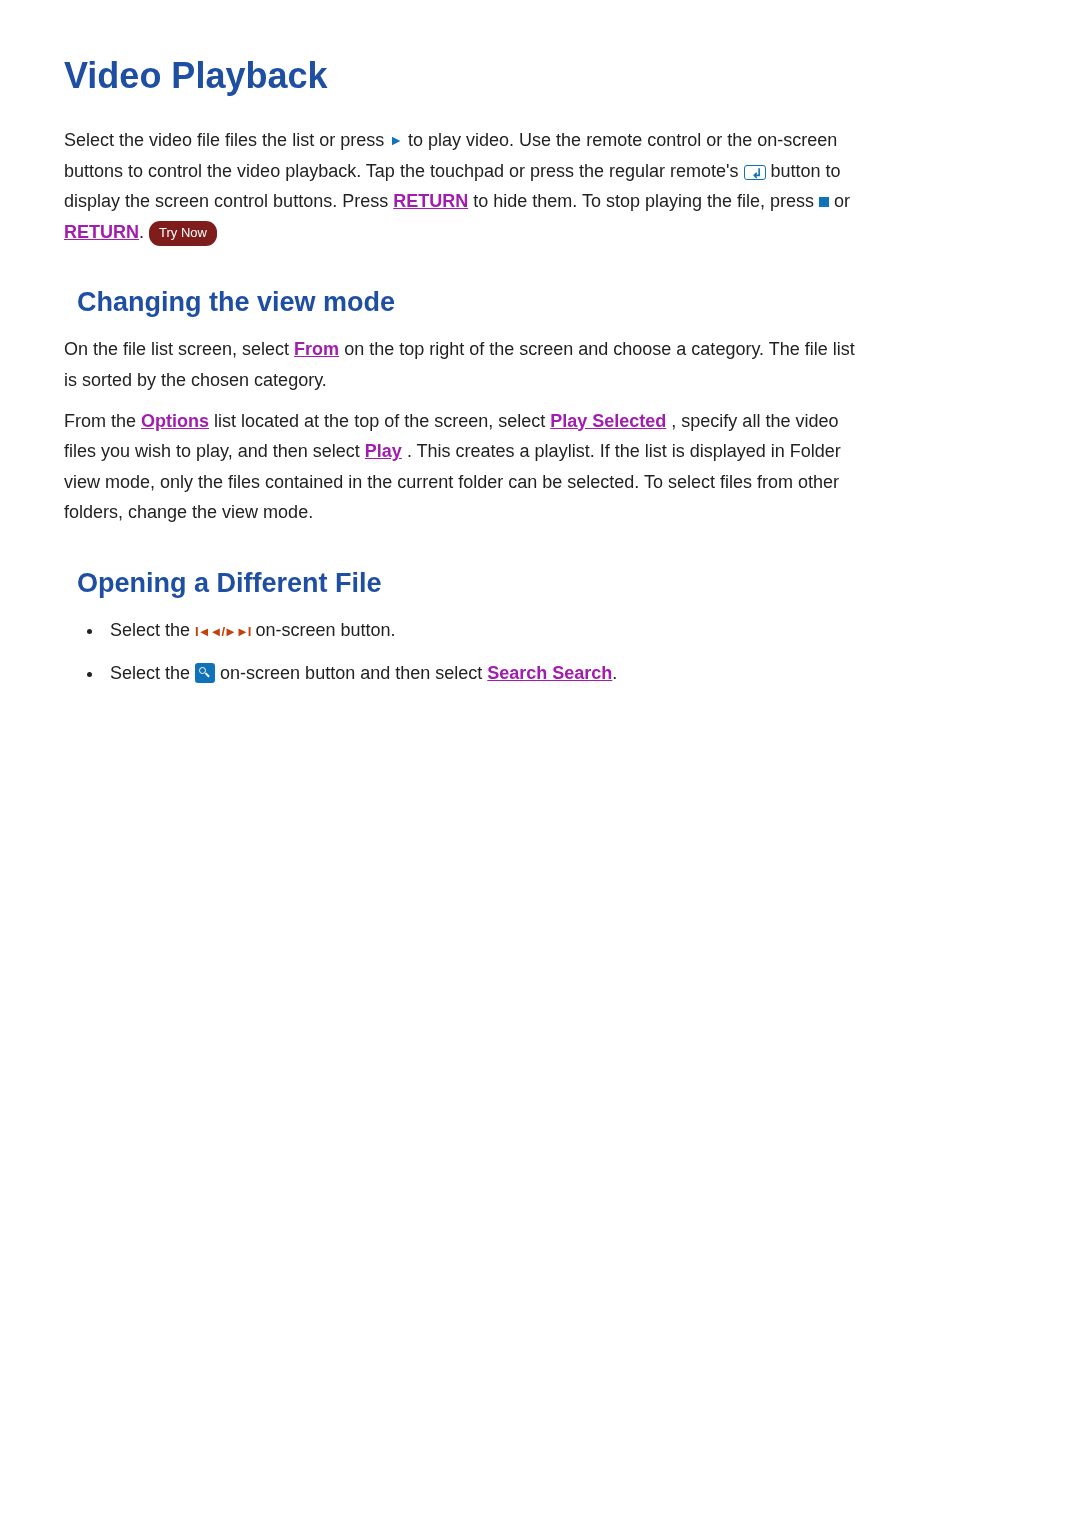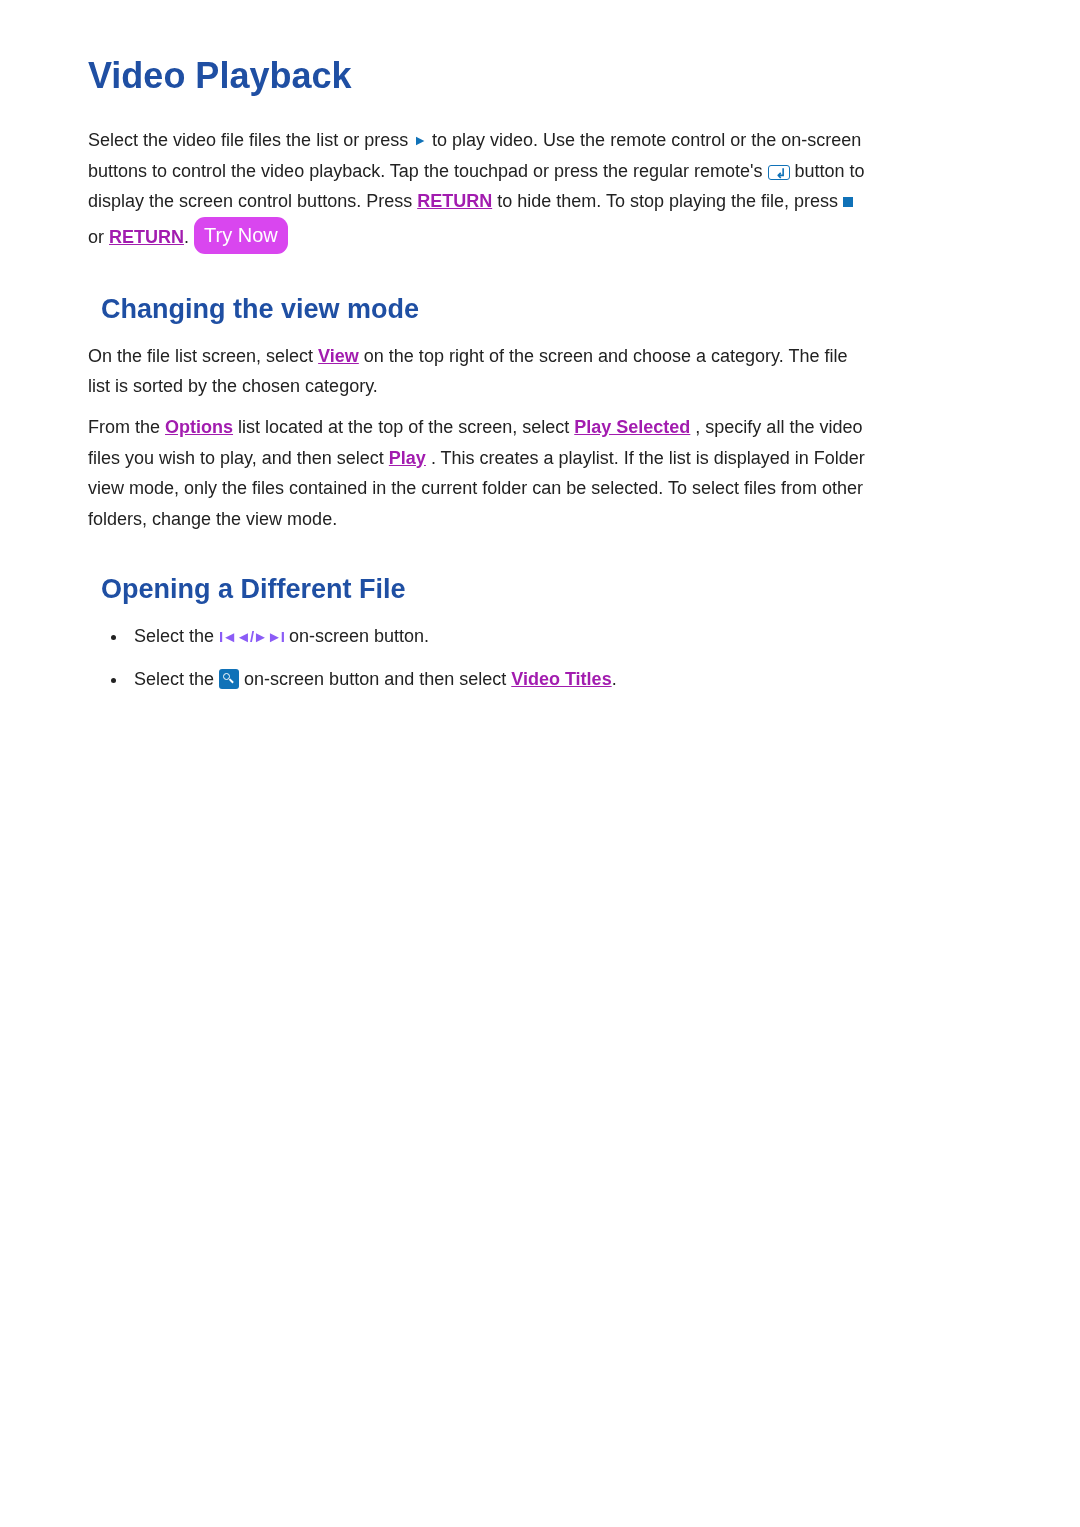--- a/index.html
+++ b/index.html
@@ -10,21 +10,21 @@
   }
   body {
     font-family: Arial, Helvetica, sans-serif;
     color: #222;
     font-size: 18px;
   }
   .page {
     box-sizing: border-box;
     width: 936px;
     min-height: 1527px;
-    padding: 55px 64px 40px 88px;
+    padding: 55px 64px 40px 64px;
   }
   h1.page-title {
     font-size: 36px;
     font-weight: 700;
     color: #1f4fa3;
     margin: 0 0 28px 0;
   }
   h2.section-heading {
     font-size: 27px;
     font-weight: 700;
@@ -37,25 +37,25 @@
     margin: 0 0 10px 0;
     color: #222;
   }
   .accent {
     color: #a21caf;
     font-weight: 700;
     text-decoration: underline;
   }
   .try-now {
     display: inline-block;
-    background: #d946ef;
+    background: #7f1d1d;
     color: #fff;
     border-radius: 11px;
     padding: 1px 10px 2px 10px;
-    font-size: 20px;
+    font-size: 13px;
     vertical-align: 1px;
   }
   ul.bullets {
     list-style: disc;
     padding-left: 40px;
     margin: 12px 0 0 0;
   }
   ul.bullets li {
     font-size: 18px;
     line-height: 1.7;
@@ -71,23 +71,23 @@
     font-size: 14px;
     vertical-align: 1px;
   }
   .glyph-stop {
     display:inline-block;
     width:10px; height:10px;
     background:#1072b8;
     vertical-align: 0px;
   }
   .glyph-skip {
-    color:#8b5cf6;
+    color:#c2410c;
     font-weight:700;
-    font-size:15px;
+    font-size:13px;
     letter-spacing:-1px;
   }
   .glyph-enter {
     display:inline-block;
     width:22px; height:15px;
     border:1.5px solid #1072b8;
     border-radius:3px;
     position:relative;
     vertical-align:-3px;
     box-sizing:border-box;
@@ -143,21 +143,21 @@
     <span> to hide them. To stop playing the file, press </span>
     <span class="glyph-stop"></span>
     <span> or </span>
     <span class="accent">RETURN</span><span>. </span>
     <span class="try-now">Try Now</span>
   </p>
 
   <h2 class="section-heading">Changing the view mode</h2>
   <p class="para">
     <span>On the file list screen, select </span>
-    <span class="accent">View</span>
+    <span class="accent">From</span>
     <span> on the top right of the screen and choose a category. The file list is sorted by the chosen category.</span>
   </p>
 
   <p class="para">
     <span>From the </span>
     <span class="accent">Options</span>
     <span> list located at the top of the screen, select </span>
     <span class="accent">Play Selected</span>
     <span>, specify all the video files you wish to play, and then select </span>
     <span class="accent">Play</span>
@@ -168,17 +168,17 @@
   <ul class="bullets">
     <li>
       <span>Select the </span>
       <span class="glyph-skip">I◄◄/►►I</span>
       <span> on-screen button.</span>
     </li>
     <li>
       <span>Select the </span>
       <span class="glyph-search-tile"></span>
       <span> on-screen button and then select </span>
-      <span class="accent">Video Titles</span><span>.</span>
+      <span class="accent">Search Search</span><span>.</span>
     </li>
   </ul>
 
 </div>
 
 </body></html>

